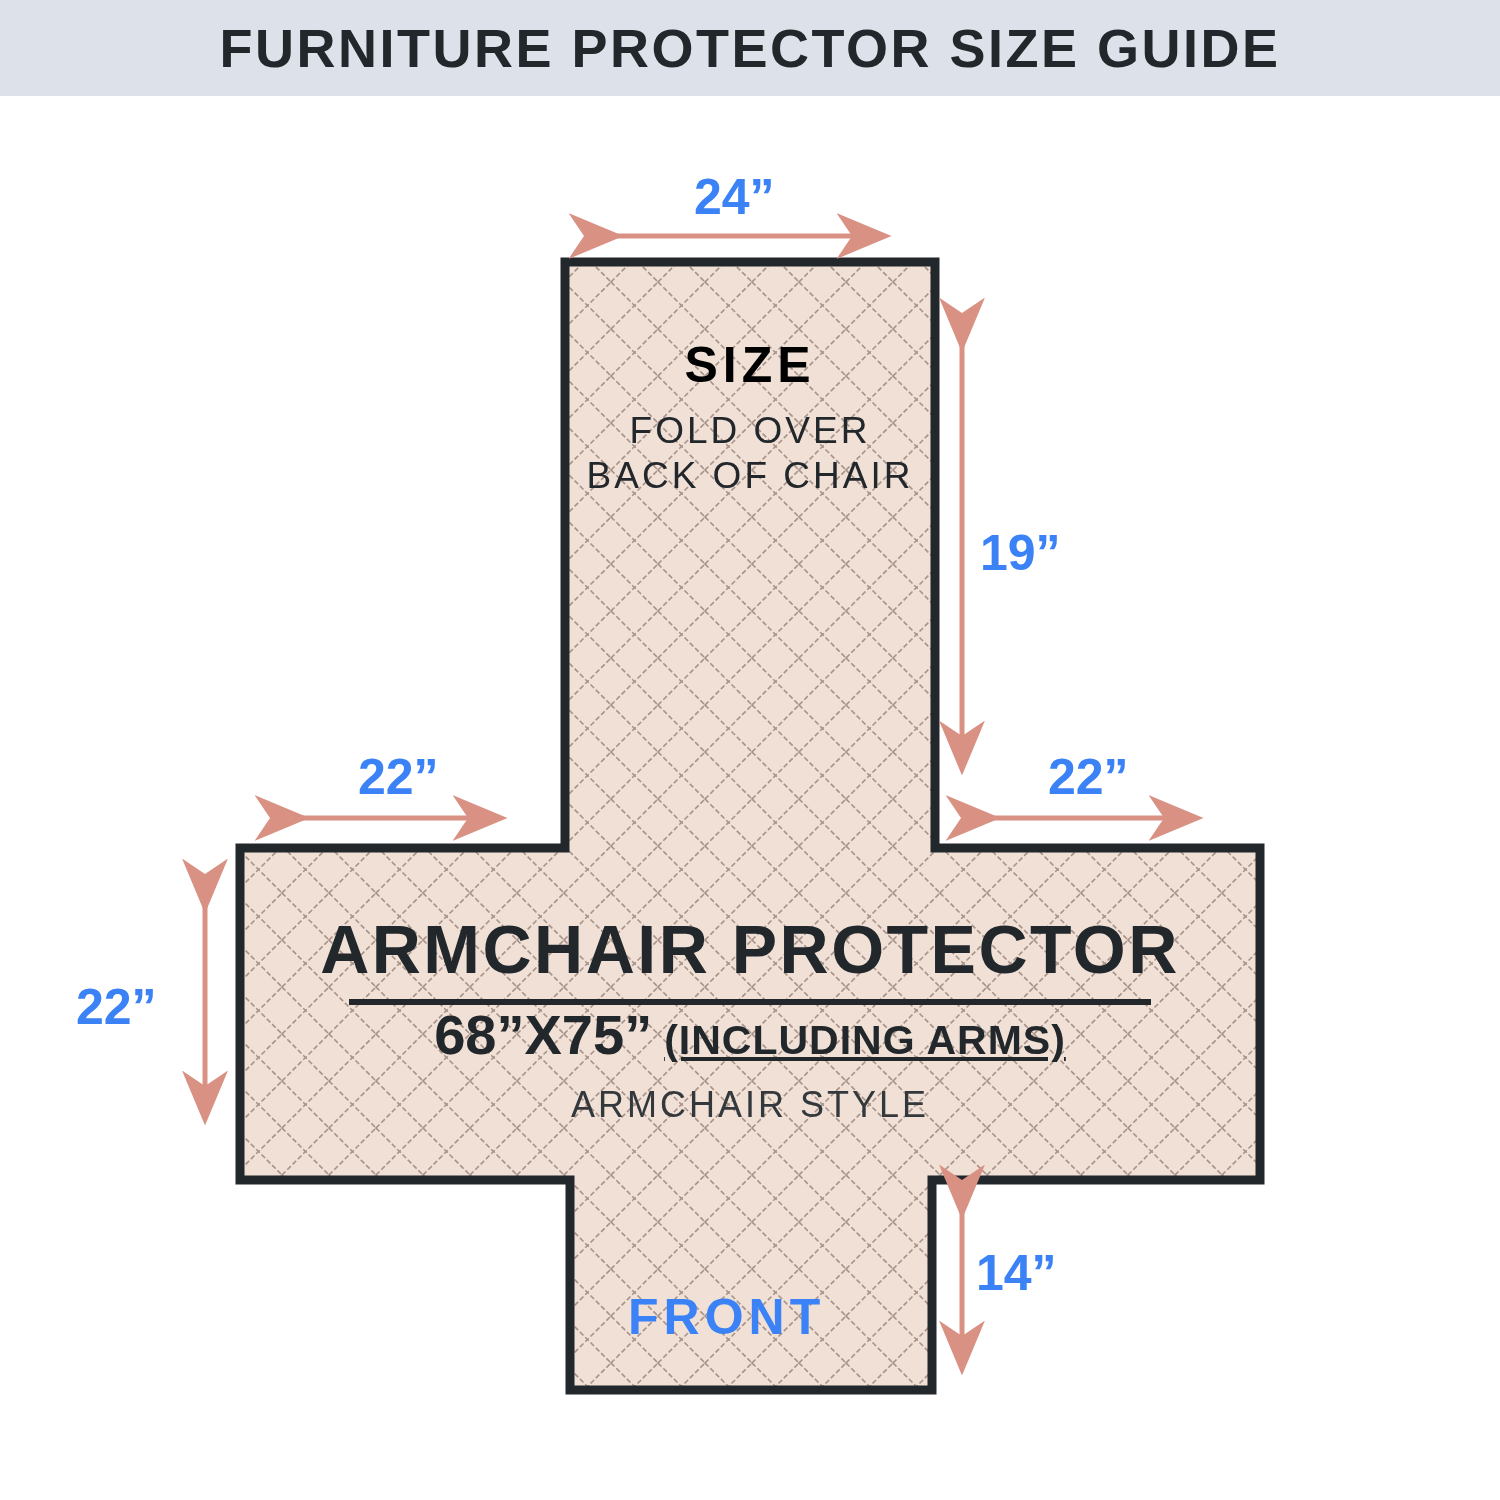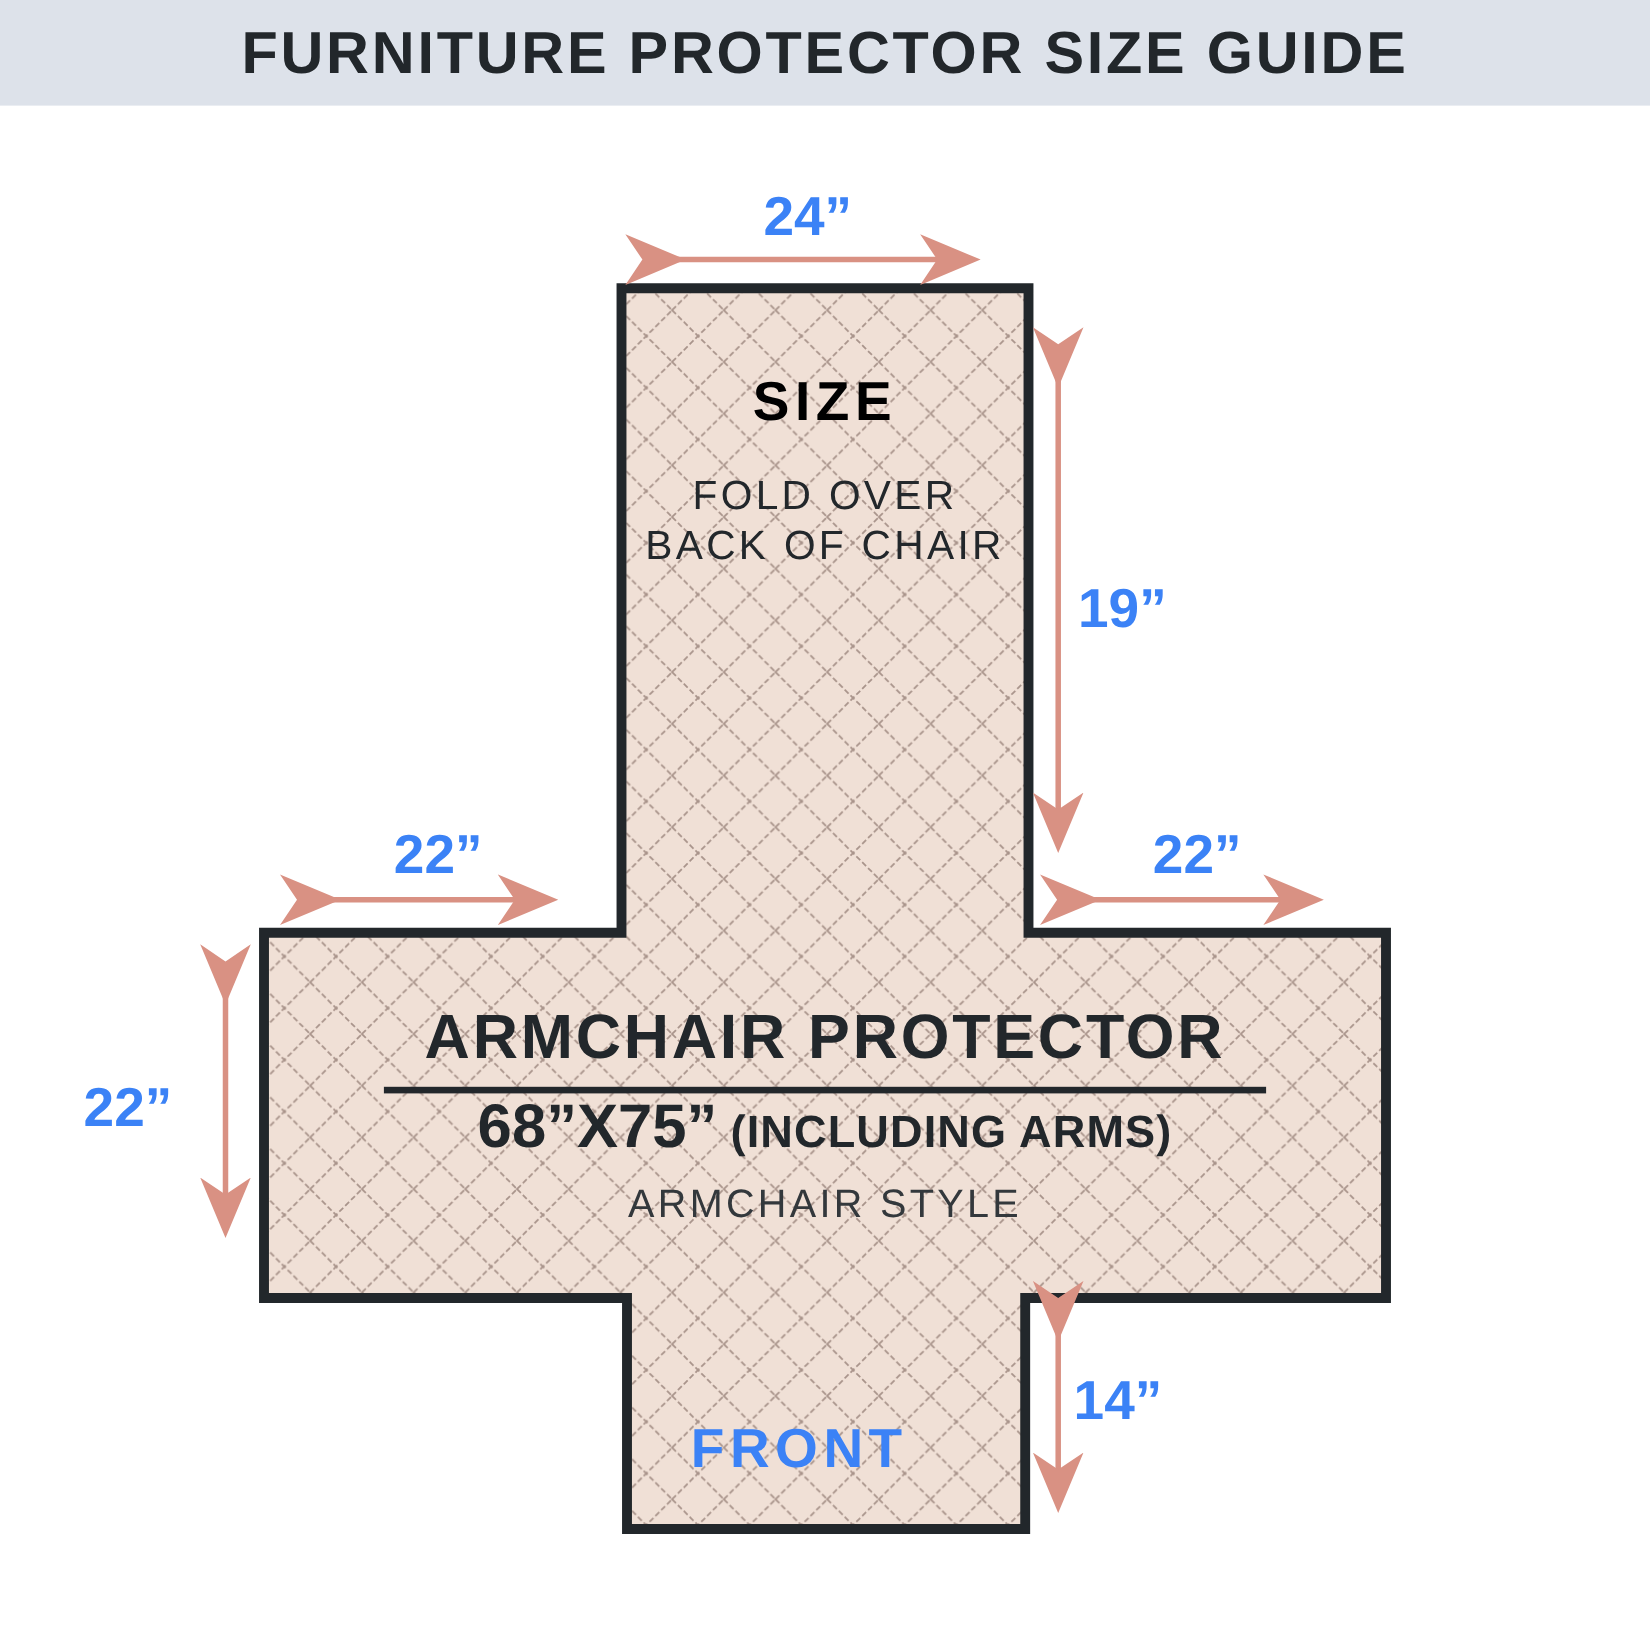--- a/index.html
+++ b/index.html
@@ -40,47 +40,47 @@
   .panel-sub {
     font-size:37px; font-weight:300; letter-spacing:3px; line-height:1.22;
     color:#22272b; text-align:center;
   }
 
   #center-block {
     position:absolute; left:240px; top:915px; width:1020px;
     text-align:center;
   }
   #center-title {
-    font-size:57px; font-weight:700; letter-spacing:2.5px; color:#22272b;
+    font-size:68px; font-weight:700; letter-spacing:2.5px; color:#22272b;
     line-height:1; display:block;
   }
   #center-rule {
     display:block; width:802px; height:6px; background:#22272b;
     margin:16px auto 0 auto;
   }
   #center-size-row {
     margin-top:2px; display:flex; align-items:baseline; justify-content:center;
     gap:12px;
   }
   #center-size {
     font-size:56px; font-weight:700; letter-spacing:0px; color:#22272b; line-height:1;
   }
   #center-arms {
-    font-size:41px; font-weight:700; letter-spacing:1px; color:#22272b; line-height:1;
+    font-size:41px; font-weight:700; letter-spacing:1px; color:#22272b; line-height:1;text-decoration:underline;
   }
   #center-style {
     margin-top:24px; font-size:36px; font-weight:300; letter-spacing:3px;
     color:#33383c; line-height:1; display:block;
   }
 
   #back-block {
     position:absolute; left:565px; top:340px; width:370px; text-align:center;
   }
   #back-title { display:block; }
-  #back-sub { display:block; margin-top:38px; }
+  #back-sub { display:block; margin-top:18px; }
 
   #front-label { left:628px; top:1292px;text-align:right; }
 </style>
 </head>
 <body>
 
 <div id="page">
 
   <div id="header-bar">
     <div id="header-title">FURNITURE PROTECTOR SIZE GUIDE</div>

